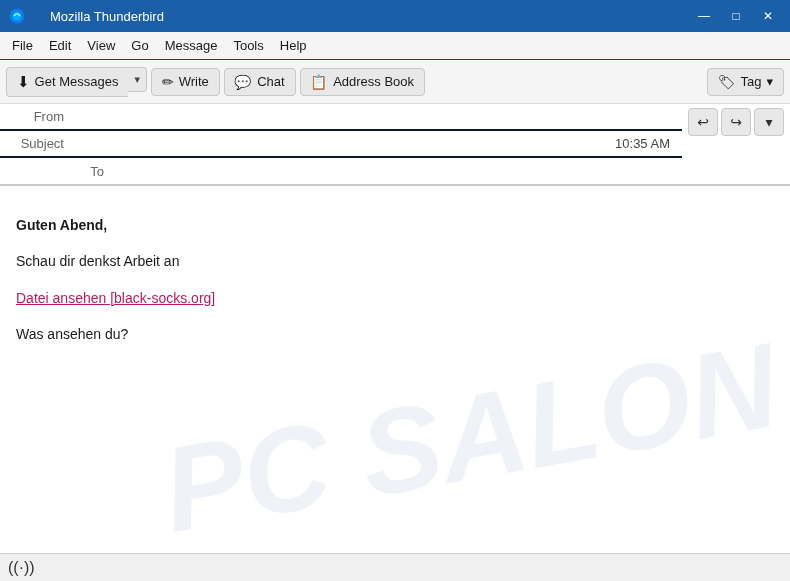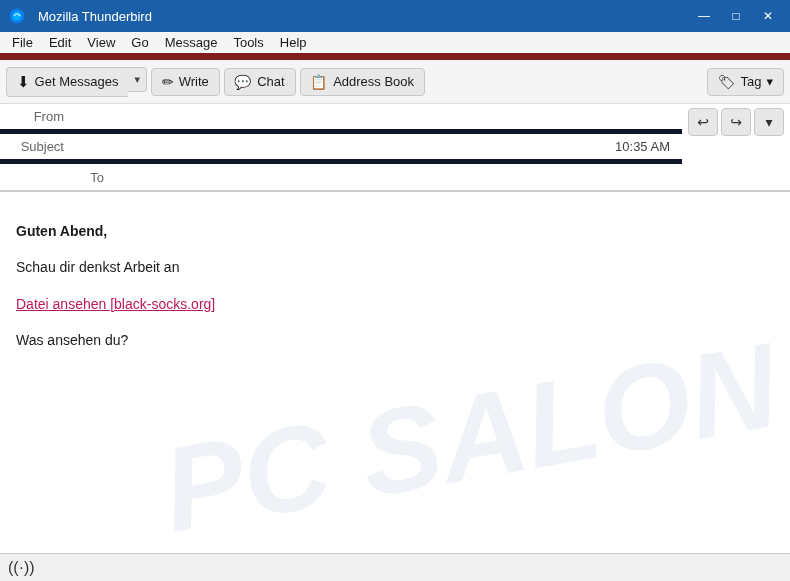--- a/index.html
+++ b/index.html
@@ -19,21 +19,21 @@
       display: flex;
       align-items: center;
       justify-content: space-between;
       padding: 0 8px;
       height: 32px;
       user-select: none;
     }
     .title-bar-left {
       display: flex;
       align-items: center;
-      gap: 12px;
+      gap: 24px;
     }
     .title-bar-icon {
       width: 18px;
       height: 18px;
     }
     .title-bar-title {
       font-size: 13px;
       font-weight: 400;
     }
     .title-bar-controls {
@@ -51,21 +51,21 @@
       display: flex;
       align-items: center;
       justify-content: center;
       font-size: 12px;
       border-radius: 3px;
     }
 
     
     .menu-bar {
       background: #f5f5f5;
-      border-bottom: 7px solid #7f1d1d;
+      border-bottom: 1px solid #7f1d1d;
       display: flex;
       align-items: center;
       padding: 0 4px;
       height: 28px;
     }
     .menu-item {
       padding: 4px 8px;
       cursor: pointer;
       font-size: 13px;
       color: #1a1a1a;
@@ -128,21 +128,21 @@
       border-radius: 4px;
       cursor: pointer;
       font-size: 13px;
       color: #1a1a1a;
     }
     .email-header-row {
       display: flex;
       align-items: center;
       padding: 5px 12px;
       min-height: 26px;
-      border-bottom: 5px solid #0f172a;
+      border-bottom: 2px solid #0f172a;
     }
     .email-header-row:last-child {
       border-bottom: none;
       margin-left: 40px;
     }
     .header-label {
       color: #666;
       font-size: 13px;
       min-width: 52px;
       text-align: right;

